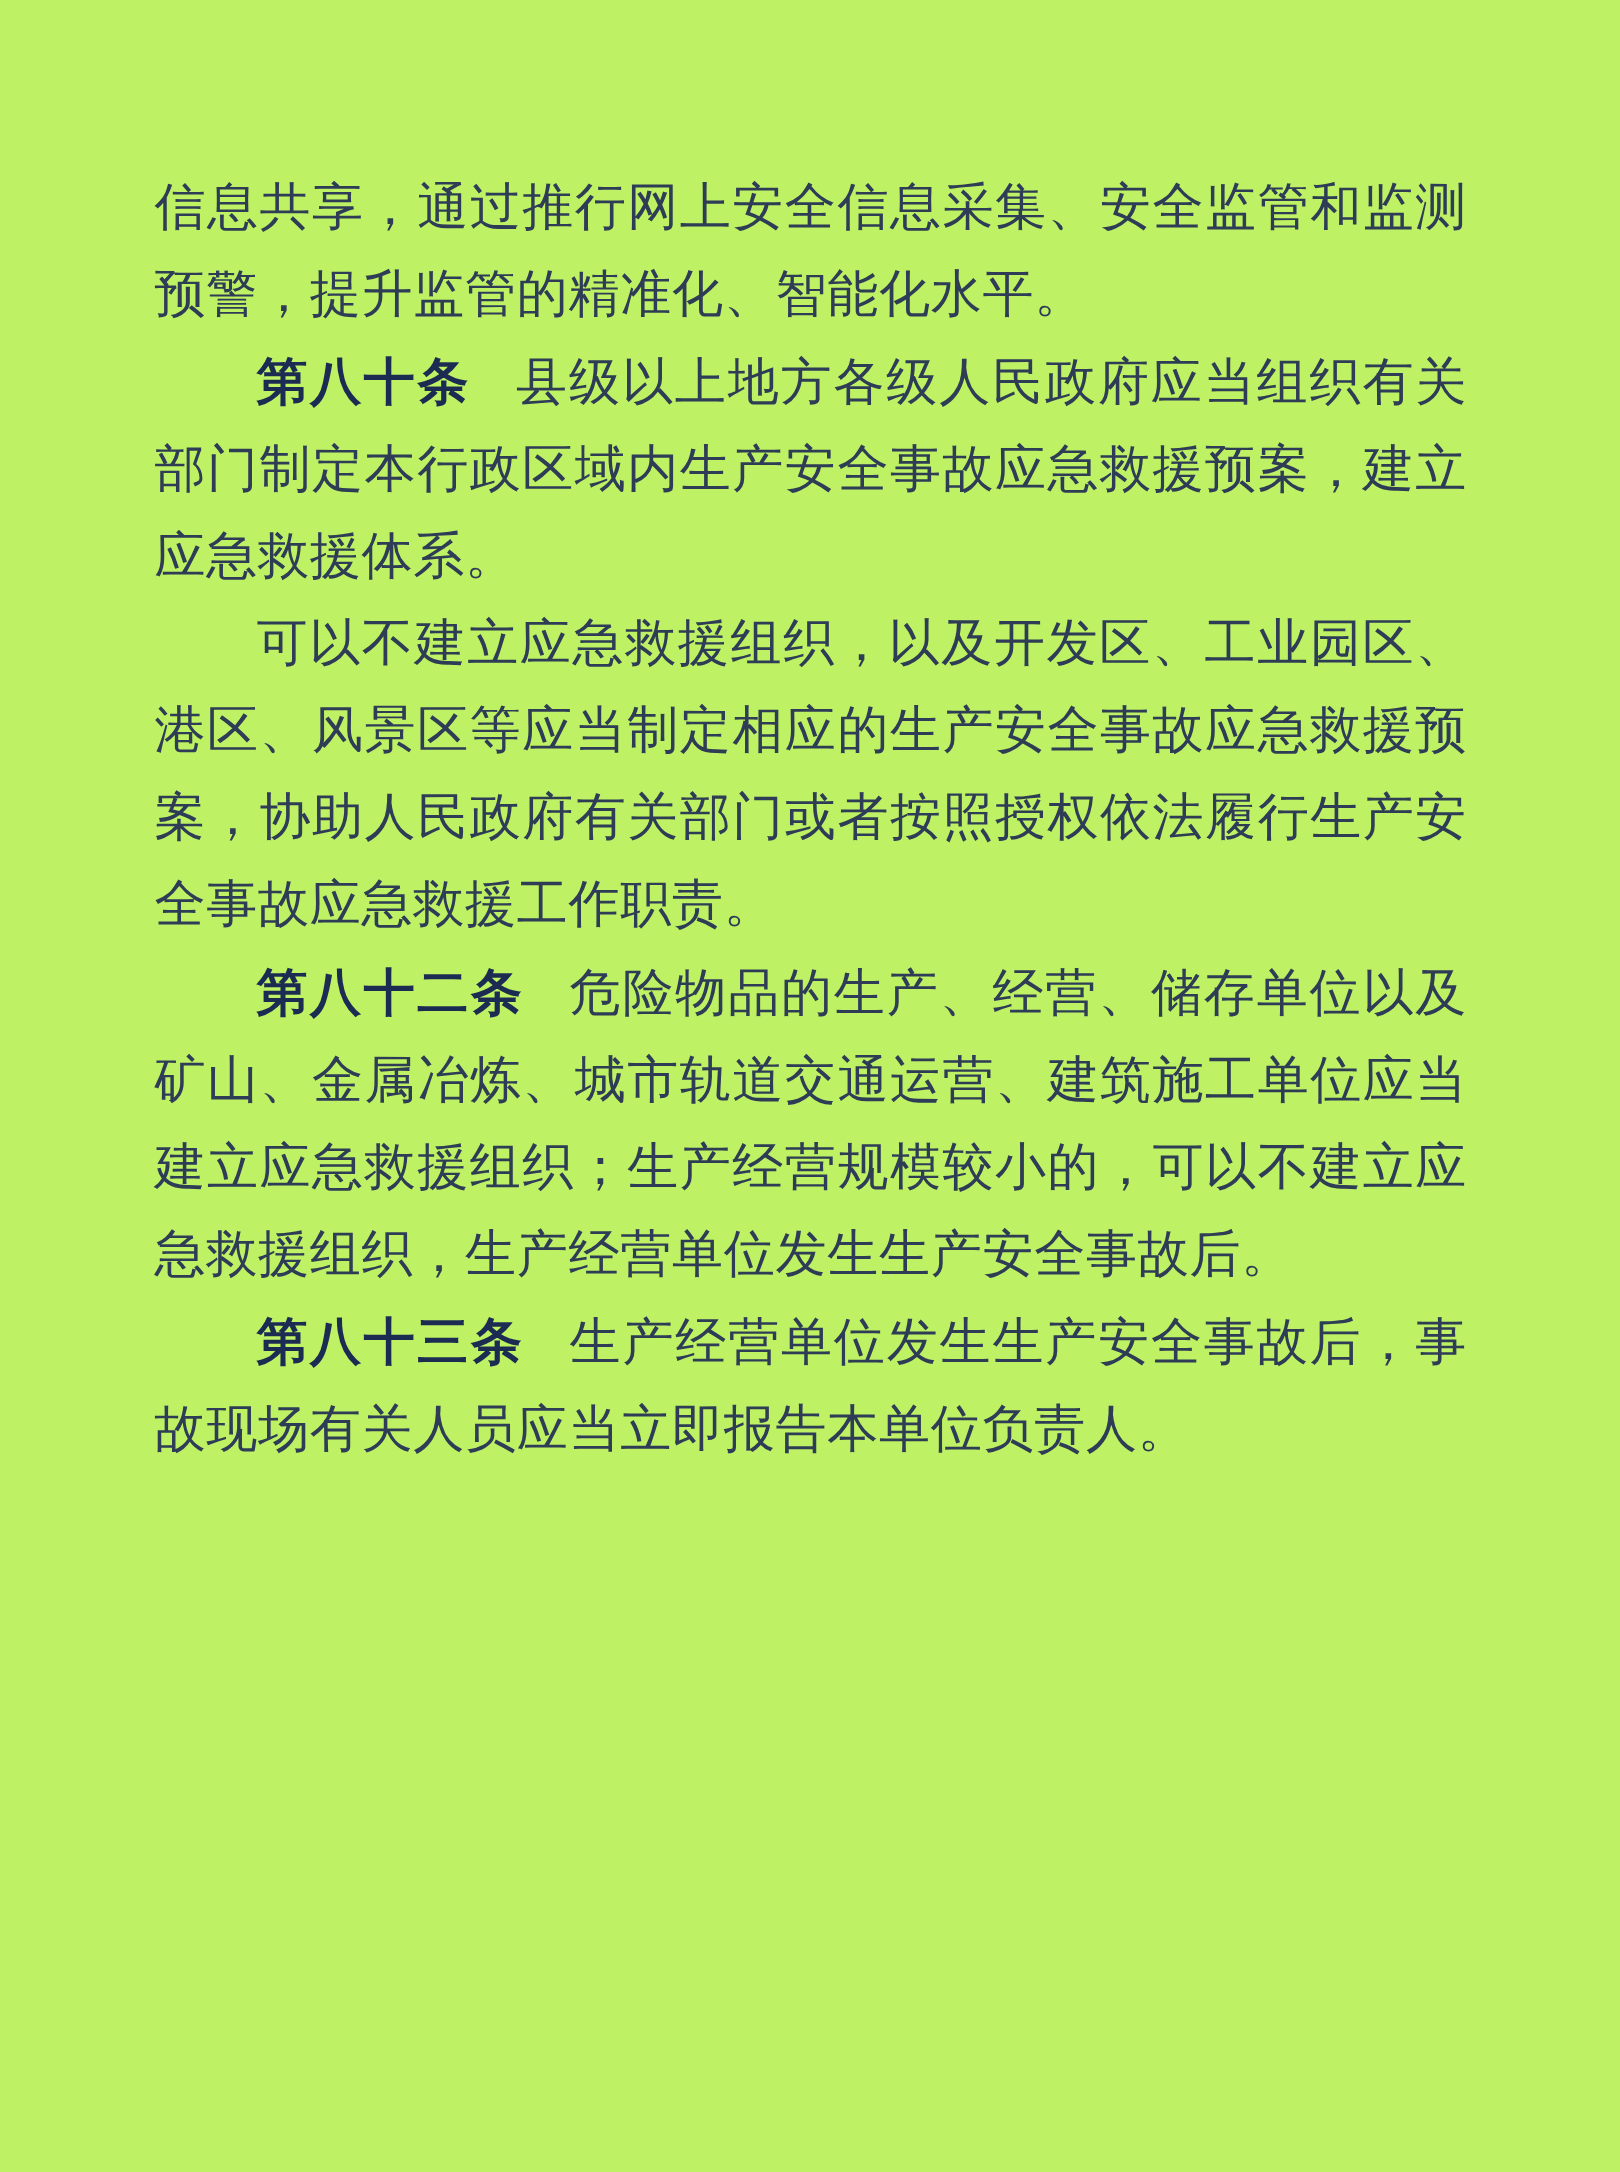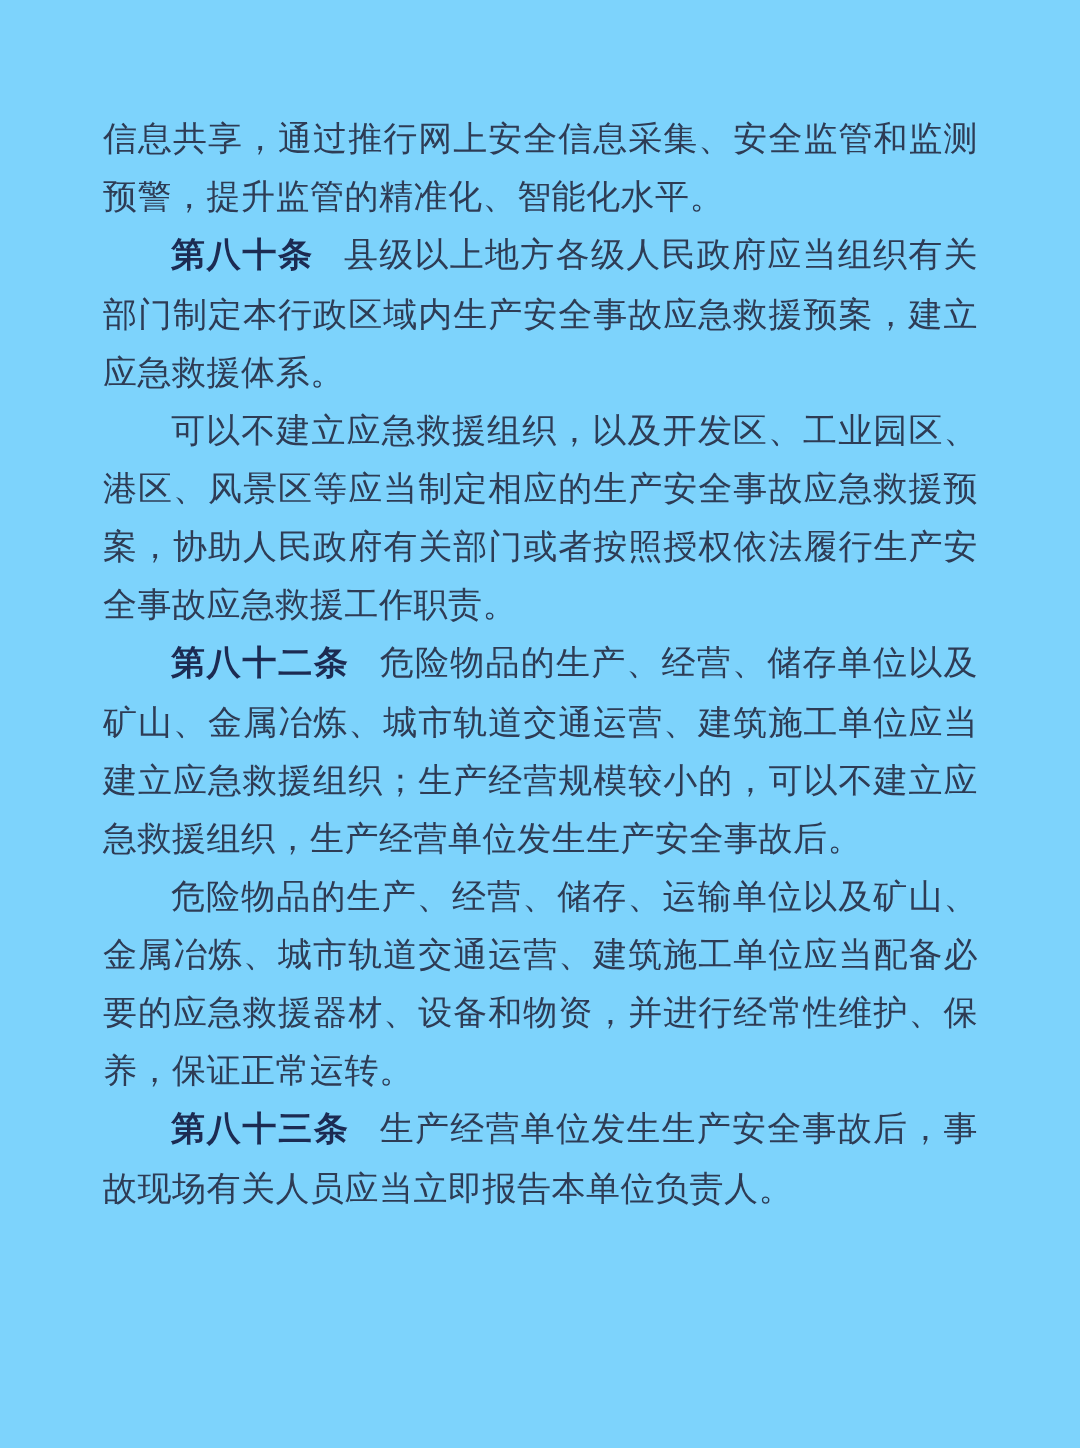--- a/index.html
+++ b/index.html
@@ -10,55 +10,54 @@
     width: 1080px;
     height: 1448px;
     background: #fdfdfd;
     overflow: hidden;
   }
   .page {
     box-sizing: border-box;
     width: 1080px;
     height: 1448px;
     padding: 110px 102px 0 103px;
-    background: #7dd3fc;
+    background: #bef264;
   }
   .para {
     font-family: "Liberation Serif", "DejaVu Serif", serif;
     font-size: 34px;
     line-height: 58px;
     color: #2e3c55;
     margin: 0;
     text-align: justify;
     text-justify: inter-ideograph;
     text-indent: 68px;
     letter-spacing: 0.5px;
   }
   .para.no-indent {
     text-indent: 0;
   }
   .article-no {
-    font-family: Liberation Mono, monospace;
+    font-family: Liberation Sans, sans-serif;
     font-weight: 700;
     color: #1c2b52;
     margin-right: 30px;
     letter-spacing: 1px;
   }
 </style>
 </head>
 <body>
 
 <div class="page">
 
   <p class="para no-indent"><span>信息共享，通过推行网上安全信息采集、安全监管和监测预警，提升监管的精准化、智能化水平。</span></p>
 
   <p class="para"><span class="article-no">第八十条</span><span>县级以上地方各级人民政府应当组织有关部门制定本行政区域内生产安全事故应急救援预案，建立应急救援体系。</span></p>
 
   <p class="para"><span>可以不建立应急救援组织，以及开发区、工业园区、港区、风景区等应当制定相应的生产安全事故应急救援预案，协助人民政府有关部门或者按照授权依法履行生产安全事故应急救援工作职责。</span></p>
 
 
   <p class="para"><span class="article-no">第八十二条</span><span>危险物品的生产、经营、储存单位以及矿山、金属冶炼、城市轨道交通运营、建筑施工单位应当建立应急救援组织；生产经营规模较小的，可以不建立应急救援组织，生产经营单位发生生产安全事故后。</span></p>
 
-  <p class="para"><span>危险物品的生产、经营、储存、运输单位以及矿山、金属冶炼、城市轨道交通运营、建筑施工单位应当配备必要的应急救援器材、设备和物资，并进行经常性维护、保养，保证正常运转。</span></p>
 
   <p class="para"><span class="article-no">第八十三条</span><span>生产经营单位发生生产安全事故后，事故现场有关人员应当立即报告本单位负责人。</span></p>
 
 </div>
 
 </body></html>

